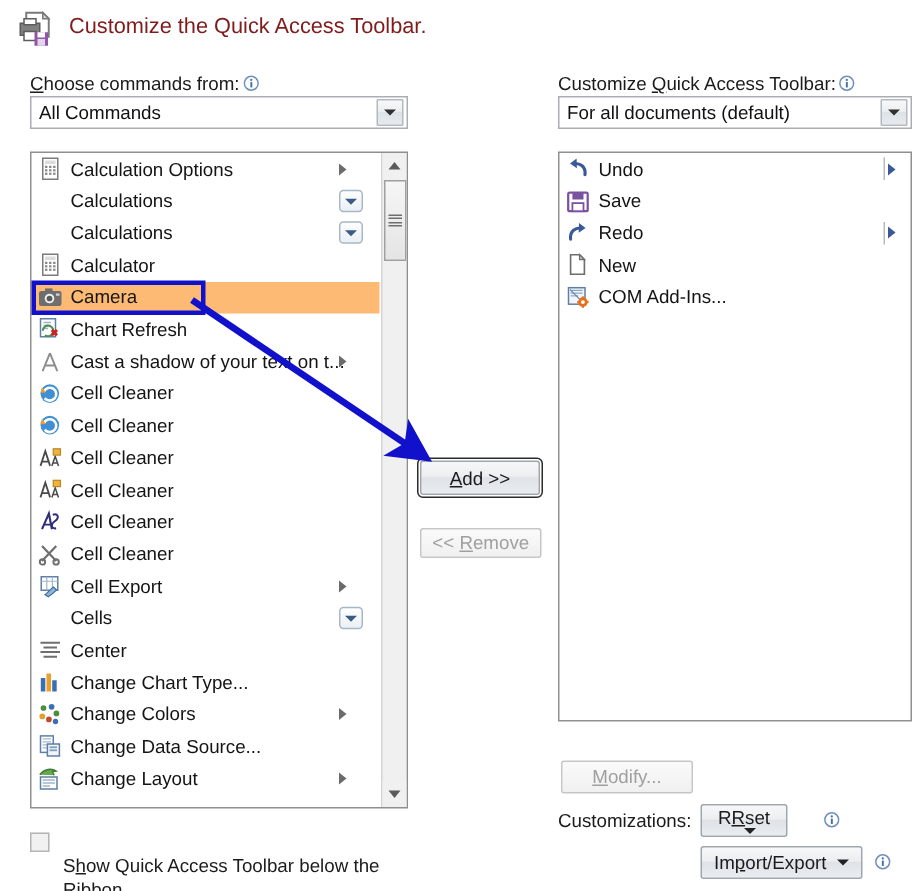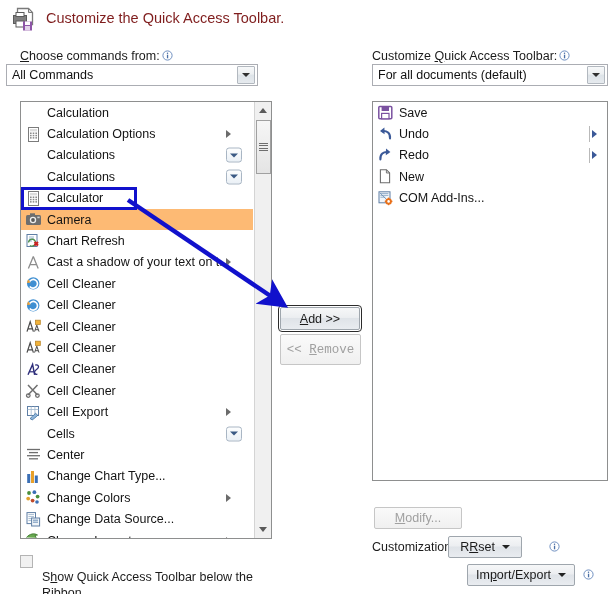--- a/index.html
+++ b/index.html
@@ -182,21 +182,21 @@
 </div>
 <div class="hdr-title">Customize the Quick Access Toolbar.</div>
 
 <div class="fieldlabel" style="left:20px; top:49px;">
   <span class="ul">C</span><span>hoose commands from:</span><span class="info-i"><svg width="11" height="11" viewBox="0 0 11 11">
           <circle cx="5.5" cy="5.5" r="4.6" fill="#fff" stroke="#6f8fc0" stroke-width="1"></circle>
           <circle cx="5.5" cy="3.3" r="0.75" fill="#4a6fa5"></circle>
           <rect x="4.9" y="4.7" width="1.3" height="3.6" fill="#4a6fa5"></rect>
         </svg></span>
 </div>
-<div class="combo" style="left:6px; top:64px; width:252px;">
+<div class="combo" style="left:20px; top:64px; width:252px;">
   <div class="cv">All Commands</div>
   <div class="cbtn">
     <span class="caret-dn"></span>
   </div>
 </div>
 
 <div class="fieldlabel" style="left:372px; top:49px;">
   <span>Customize </span><span class="ul">Q</span><span>uick Access Toolbar:</span><span class="info-i"><svg width="11" height="11" viewBox="0 0 11 11">
           <circle cx="5.5" cy="5.5" r="4.6" fill="#fff" stroke="#6f8fc0" stroke-width="1"></circle>
           <circle cx="5.5" cy="3.3" r="0.75" fill="#4a6fa5"></circle>
@@ -205,24 +205,20 @@
 </div>
 <div class="combo" style="left:372px; top:64px; width:236px;">
   <div class="cv">For all documents (default)</div>
   <div class="cbtn">
     <span class="caret-dn"></span>
   </div>
 </div>
 
 <div class="listbox" style="left:20px; top:101px; width:252px; height:438px;">
   <div class="list-inner" style="right:18px;" id="left-rows">
-        <div class="row">
-          <span class="ico"></span>
-          <span class="lbl">Calculation</span>
-        </div>
         <div class="row">
           <span class="ico">
             <svg width="17" height="17" viewBox="0 0 17 17">
               <rect x="3.5" y="1.5" width="10" height="14" fill="#fff" stroke="#7b7b7b"></rect>
               <rect x="5" y="3" width="7" height="2.4" fill="#dcdcdc"></rect>
               <g fill="#8a8a8a">
                 <rect x="5" y="6.5" width="1.6" height="1.5"></rect>
                 <rect x="7.7" y="6.5" width="1.6" height="1.5"></rect>
                 <rect x="10.4" y="6.5" width="1.6" height="1.5"></rect>
                 <rect x="5" y="8.8" width="1.6" height="1.5"></rect>
@@ -456,46 +452,46 @@
     </div>
     <div class="sb-arrow dn">
           <span class="tri-dn"></span>
         </div>
   </div>
 </div>
 
 <div class="btn focus" style="left:280px; top:307px; width:80px; height:23px;">
   <span><span class="ul">A</span><span>dd &gt;&gt;</span></span>
 </div>
-<div class="btn disabled" style="left:280px; top:334px; width:81px; height:31px;font-family:Liberation Mono, monospace;">
+<div class="btn disabled" style="left:280px; top:352px; width:81px; height:20px;">
   <span><span>&lt;&lt; </span><span class="ul">R</span><span>emove</span></span>
 </div>
 
 <div class="listbox" style="left:372px; top:101px; width:236px; height:380px;">
   <div class="list-inner" id="right-rows">
+        <div class="row">
+          <span class="ico">
+            <svg width="17" height="17" viewBox="0 0 17 17">
+              <path d="M13 12.4 c0.6 -5.4 -3.2 -7.8 -7.6 -7.3" fill="none" stroke="#3b5998" stroke-width="2.1" stroke-linecap="round"></path>
+              <path d="M7.4 1.6 L3 5 L7.6 8.2 z" fill="#3b5998"></path>
+            </svg>
+          </span>
+          <span class="lbl">Undo</span>
+          <span class="r-sub-sep"></span>
+          <span class="r-sub-blue"></span>
+        </div>
         <div class="row">
           <span class="ico">
             <svg width="17" height="17" viewBox="0 0 17 17">
               <rect x="1.8" y="2.4" width="13" height="12.4" rx="1" fill="#ffffff" stroke="#7b52a0" stroke-width="1.5"></rect>
               <rect x="4.6" y="2.4" width="7.4" height="4.6" fill="#7b52a0"></rect>
               <rect x="4.6" y="9.4" width="7.4" height="5.4" fill="#ffffff" stroke="#7b52a0" stroke-width="1.2"></rect>
             </svg>
           </span>
           <span class="lbl">Save</span>
-        </div>
-        <div class="row">
-          <span class="ico">
-            <svg width="17" height="17" viewBox="0 0 17 17">
-              <path d="M13 12.4 c0.6 -5.4 -3.2 -7.8 -7.6 -7.3" fill="none" stroke="#3b5998" stroke-width="2.1" stroke-linecap="round"></path>
-              <path d="M7.4 1.6 L3 5 L7.6 8.2 z" fill="#3b5998"></path>
-            </svg>
-          </span>
-          <span class="lbl">Undo</span>
-          <span class="r-sub-sep"></span>
-          <span class="r-sub-blue"></span>
         </div>
         <div class="row">
           <span class="ico">
             <svg width="17" height="17" viewBox="0 0 17 17">
               <path d="M3.4 12.4 c-0.6 -5.4 3.2 -7.8 7.6 -7.3" fill="none" stroke="#3b5998" stroke-width="2.1" stroke-linecap="round"></path>
               <path d="M9 1.6 L13.4 5 L8.8 8.2 z" fill="#3b5998"></path>
             </svg>
           </span>
           <span class="lbl">Redo</span>
           <span class="r-sub-sep"></span>
@@ -531,21 +527,21 @@
           <span class="lbl">COM Add-Ins...</span>
         </div>
       </div>
 </div>
 
 <div class="btn disabled" style="left:374px; top:507px; width:88px; height:22px;">
   <span><span class="ul">M</span><span>odify...</span></span>
 </div>
 
 <div class="fieldlabel" style="left:372px; top:540px;">Customizations:</div>
-<div class="btn" style="left:448px; top:536px; width:74px; height:22px;">
+<div class="btn" style="left:467px; top:536px; width:58px; height:22px;flex-direction:column;">
   <span><span>R</span><span class="ul">R</span><span>set</span></span>
   <span class="bcaret"></span>
 </div>
 <span class="info-i" style="position:absolute; left:547px; top:541px;">
       <svg width="11" height="11" viewBox="0 0 11 11">
         <circle cx="5.5" cy="5.5" r="4.6" fill="#fff" stroke="#6f8fc0" stroke-width="1"></circle>
         <circle cx="5.5" cy="3.3" r="0.75" fill="#4a6fa5"></circle>
         <rect x="4.9" y="4.7" width="1.3" height="3.6" fill="#4a6fa5"></rect>
       </svg>
     </span>

